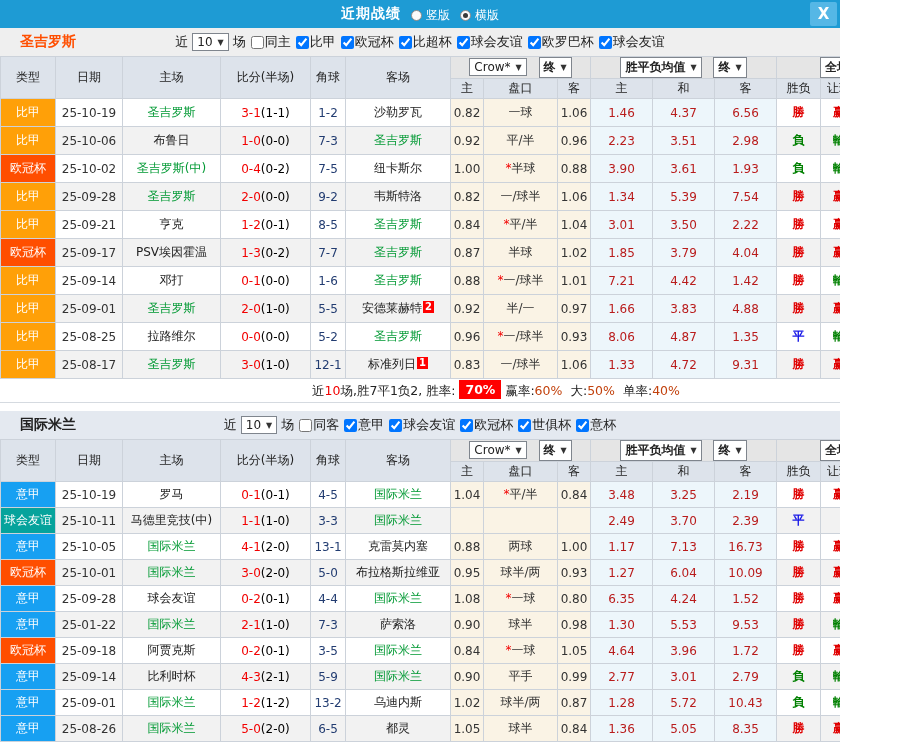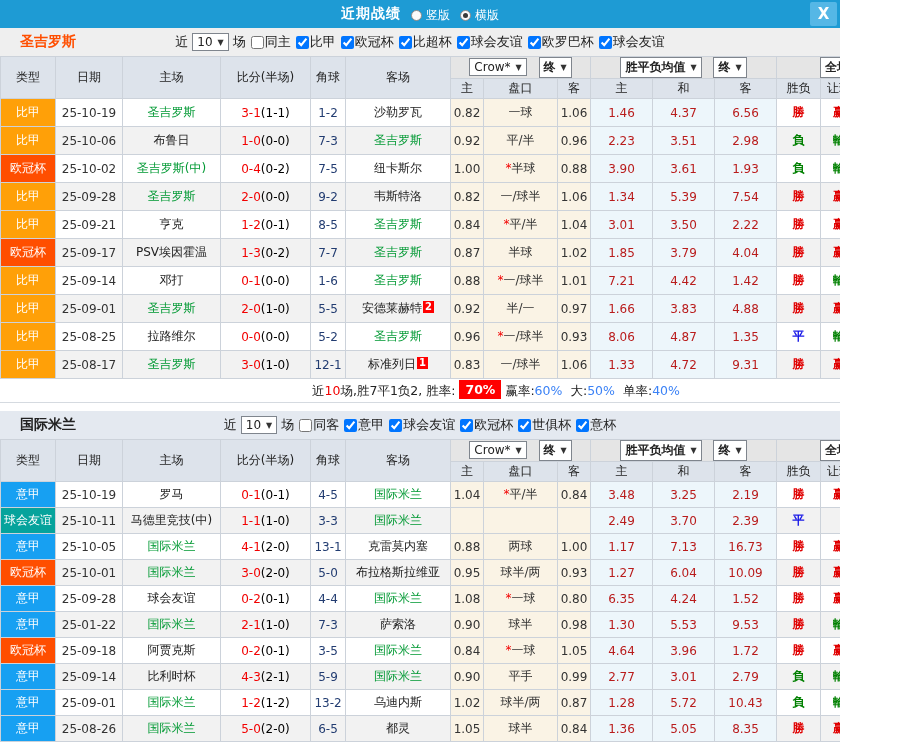--- a/index.html
+++ b/index.html
@@ -49,21 +49,21 @@
   .g { color:#008000; }
   .b { color:#1414e6; }
   tr.alt td.plain { background:#f2f2f2; }
   .star { color:#f20000; }
   .rank { display:inline-block; background:#ff0000; color:#fff; font-size:10px; font-weight:bold; line-height:12px; padding:0 2px; margin-left:1px; vertical-align:2px; }
 
   
   .stats-footer { height:24px; line-height:24px; font-size:12.5px; color:#222; text-align:center; padding-left:160px; border-bottom:1px solid #d5dae0; background:#fff; white-space:nowrap; }
   .stats-footer .num-red { color:#f20000; }
   .win-badge { display:inline-block; background:#ff0000; color:#fff; font-weight:bold; padding:0 6px; margin:0 4px; line-height:19px; vertical-align:1px; }
-  .stat-val { color:#3b82f6; margin-right:8px; }
+  .stat-val { color:#c2410c; margin-right:8px; }
   .section-gap { height:8px; background:#fff; }
 </style>
 </head>
 <body>
 
 <div class="app">
 
   <div class="titlebar">
     <span class="title">近期战绩</span>
     <span id="radio-group"><span class="radio"></span><span class="radio-label">竖版</span><span class="radio sel"></span><span class="radio-label">横版</span></span>

